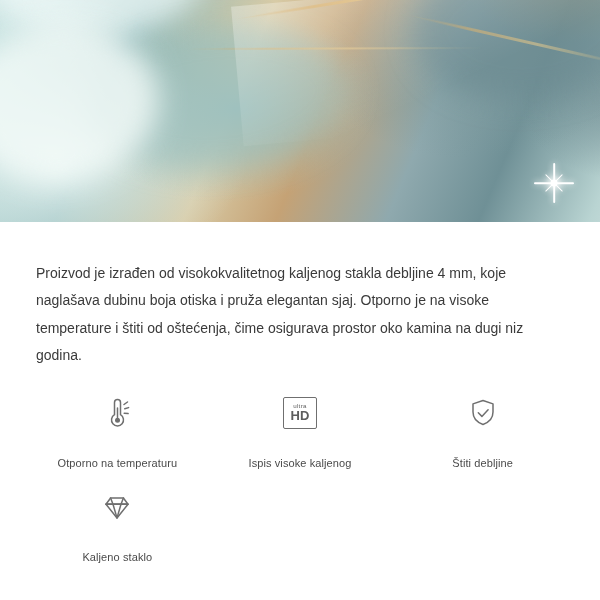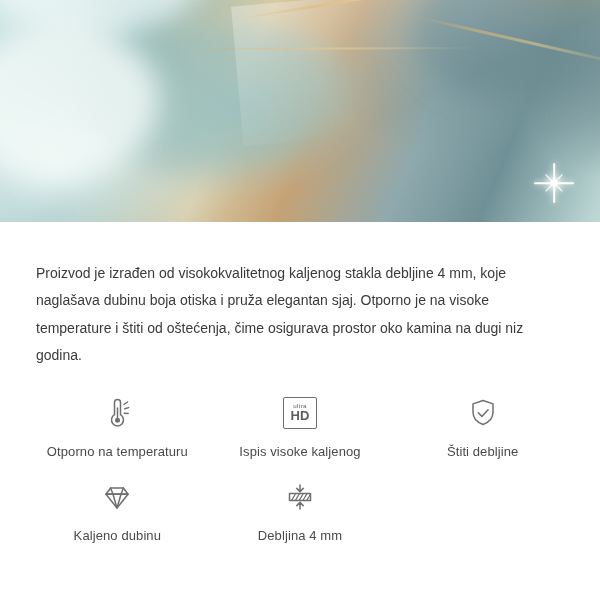--- a/index.html
+++ b/index.html
@@ -165,22 +165,22 @@
     align-items: center;
     justify-content: flex-start;
   }
   .feature .glyph {
     height: 44px;
     display: flex;
     align-items: center;
     justify-content: center;
   }
   .feature .cap {
-    margin-top: 9px;
-    font-size: 13px;
+    margin-top: 22px;
+    font-size: 11px;
     color: #4a4a4a;
     text-align: center;
     letter-spacing: .1px;
   }
   svg { display: block; }
   .stroke {
     fill: none;
     stroke: #6f6f6f;
     stroke-width: 1.5;
     stroke-linecap: round;
@@ -269,30 +269,19 @@
     </div>
 
     <div class="feature">
       <div class="glyph">
         <svg width="40" height="40" viewBox="0 0 40 40">
           <path class="stroke" d="M9 17.2h22L20 31 9 17.2z"></path>
           <path class="stroke" d="M13.6 11h12.8l4.6 6.2H9L13.6 11z"></path>
           <path class="stroke" d="M13.6 11l2.4 6.2L20 31l4-13.8L26.4 11M9 17.2h22"></path>
         </svg>
       </div>
-      <div class="cap">Kaljeno dubinu</div>
-    </div>
-
-
-    <div class="feature">
-      <div class="glyph">
-        <svg width="40" height="40" viewBox="0 0 40 40">
-          <path class="stroke" d="M20 8v6.2M16.8 11.4L20 14.6l3.2-3.2"></path>
-          <path class="stroke" d="M20 32v-6.2M16.8 28.6L20 25.4l3.2 3.2"></path>
-          <rect class="stroke" x="9.5" y="16.6" width="21" height="6.8"></rect>
-          <path class="stroke" style="stroke-width:1.1" d="M11.6 23.4l4-6.8M15.4 23.4l4-6.8M19.2 23.4l4-6.8M23 23.4l4-6.8M26.8 23.4l3.3-5.6"></path>
-        </svg>
-      </div>
-      <div class="cap">Debljina 4 mm</div>
-    </div>
+      <div class="cap">Kaljeno staklo</div>
+    </div>
+
+
 
   </div>
 </div>
 
 </body></html>

